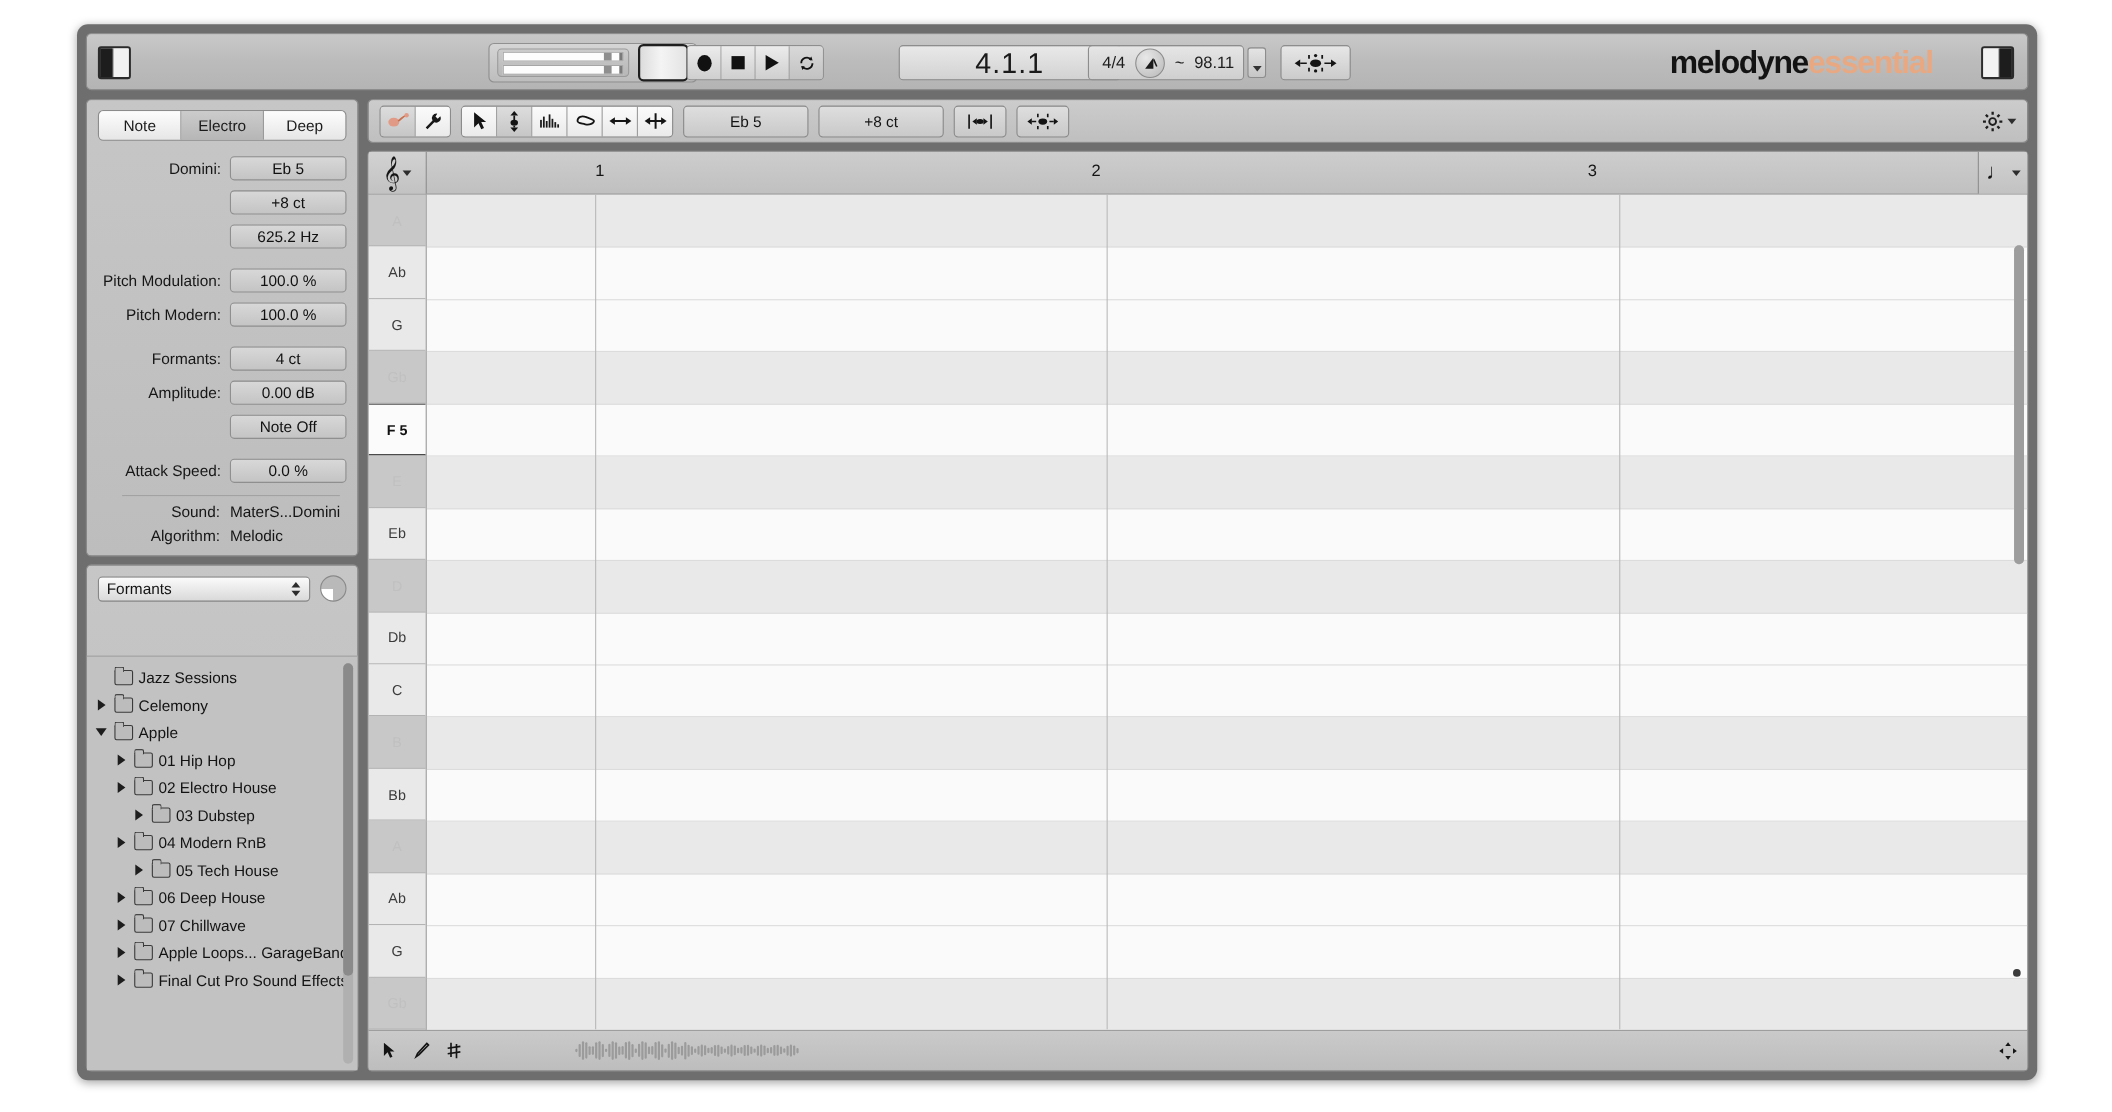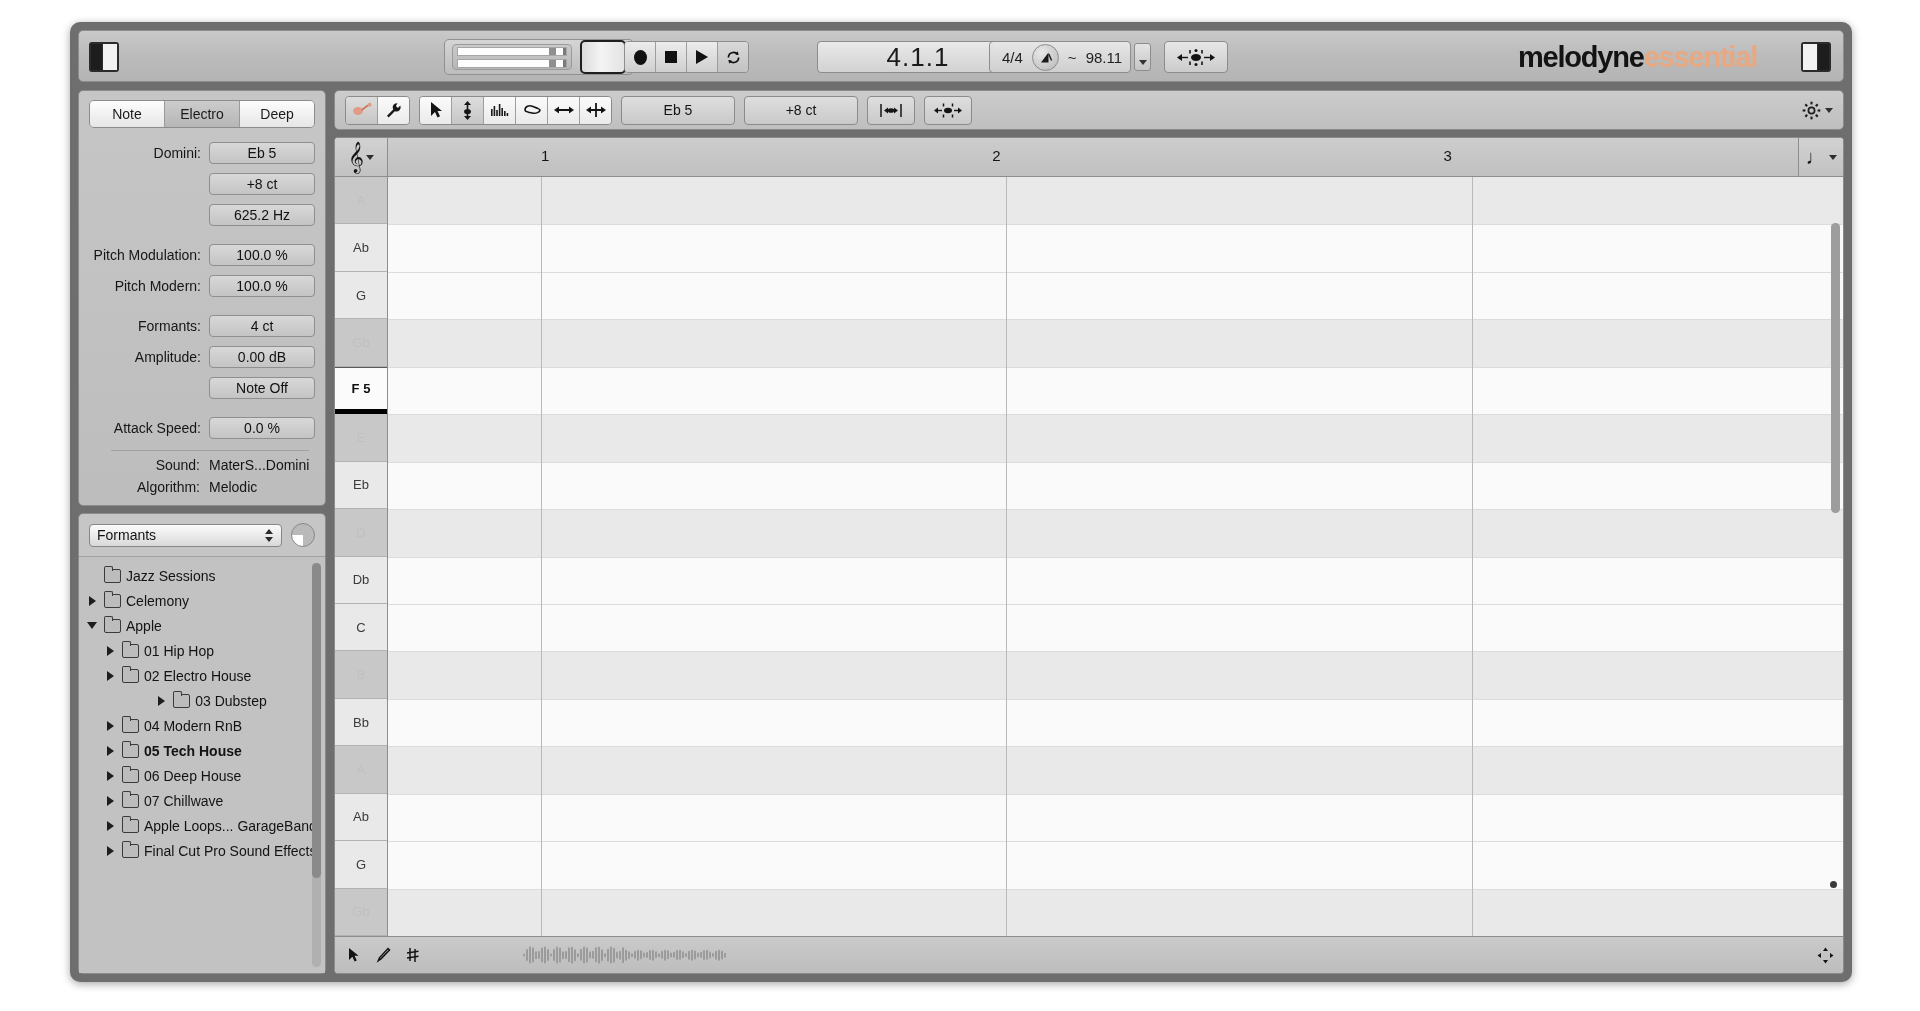--- a/index.html
+++ b/index.html
@@ -146,21 +146,21 @@
     justify-content:center;align-items:center;gap:3px;}
   .select .arrows i{display:block;width:0;height:0;border-left:4px solid transparent;border-right:4px solid transparent;}
   .select .arrows i.up{border-bottom:5px solid #2b2b2b;}
   .select .arrows i.dn{border-top:5px solid #2b2b2b;}
   .knob{
     width:22px;height:22px;border-radius:50%;border:1px solid #888;
     background:conic-gradient(from 180deg,#ffffff 0deg 90deg,#b9b9b9 90deg 360deg);
   }
   .treewrap{
     flex:1;min-height:0;border-top:1px solid #a0a0a0;
-    background:#c2c2c2;position:relative;overflow:hidden;
+    background:#c2c2c2;position:relative;overflow:hidden;margin-top:40px;
   }
   .tree{padding:6px 0 0 0;}
   .tnode{display:flex;align-items:center;height:25px;font-size:14px;color:#131313;gap:5px;}
   .tw{width:14px;display:flex;align-items:center;justify-content:center;}
   .tw i{display:block;width:0;height:0;}
   .tw i.right{border-left:7px solid #1d1d1d;border-top:5px solid transparent;border-bottom:5px solid transparent;}
   .tw i.down{border-top:7px solid #1d1d1d;border-left:5px solid transparent;border-right:5px solid transparent;}
   .folder{
     width:15px;height:12px;flex:none;border:1.3px solid #3a3a3a;border-radius:1px 2px 2px 2px;
     background:#bcbcbc;position:relative;
@@ -220,21 +220,21 @@
     background:#cfcfcf;overflow:hidden;
   }
   .pr{
     position:absolute;left:0;right:0;display:flex;align-items:center;justify-content:center;
     font-size:13px;color:#4d4d4d;box-sizing:border-box;
     border-bottom:1px solid #b3b3b3;
   }
   .pr.white{background:#e9e9e9;color:#3b3b3b;}
   .pr.black{background:#c8c8c8;color:#c0c0c0;}
   .pr.cur{background:#fbfbfb;color:#111;font-weight:bold;
-          border-top:1px solid #585858;border-bottom:5px solid #000000;text-align:right;}
+          border-top:1px solid #585858;border-bottom:1px solid #000000;text-align:right;}
   #grid{flex:1;position:relative;background:#f4f4f4;overflow:hidden;}
   .lane{position:absolute;left:0;right:0;}
   .lane.w{background:#fafafa;}
   .lane.b{background:#e9e9e9;}
   .lane.sep{border-bottom:1px solid #dcdcdc;}
   .barline{position:absolute;top:0;bottom:0;width:1px;background:#b9b9b9;}
   .vscroll{position:absolute;right:3px;width:9px;border-radius:5px;background:#c9c9c9;}
   .vscroll i{position:absolute;left:0;right:0;border-radius:5px;background:#9d9d9d;}
   .dotmark{position:absolute;right:6px;width:7px;height:7px;border-radius:50%;background:#3a3a3a;}
   #footer{
@@ -451,35 +451,35 @@
                 <span class="folder"></span>
                 <span>01 Hip Hop</span>
               </div>
               <div class="tnode" style="padding-left: 24px;">
                 <span class="tw">
                   <i class="right"></i>
                 </span>
                 <span class="folder"></span>
                 <span>02 Electro House</span>
               </div>
-              <div class="tnode" style="padding-left: 17px; justify-content: center;">
+              <div class="tnode" style="padding-left: 40px;">
                 <span class="tw">
                   <i class="right"></i>
                 </span>
                 <span class="folder"></span>
                 <span>03 Dubstep</span>
               </div>
               <div class="tnode" style="padding-left: 24px;">
                 <span class="tw">
                   <i class="right"></i>
                 </span>
                 <span class="folder"></span>
                 <span>04 Modern RnB</span>
               </div>
-              <div class="tnode" style="padding-left: 24px; font-weight: bold;">
+              <div class="tnode" style="padding-left: 40px;">
                 <span class="tw">
                   <i class="right"></i>
                 </span>
                 <span class="folder"></span>
                 <span>05 Tech House</span>
               </div>
               <div class="tnode" style="padding-left: 24px;">
                 <span class="tw">
                   <i class="right"></i>
                 </span>

